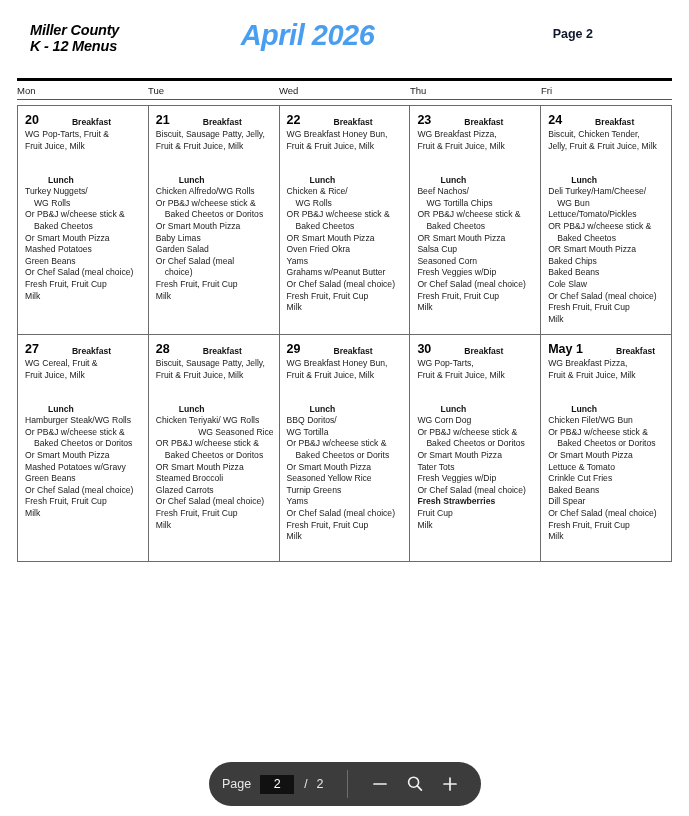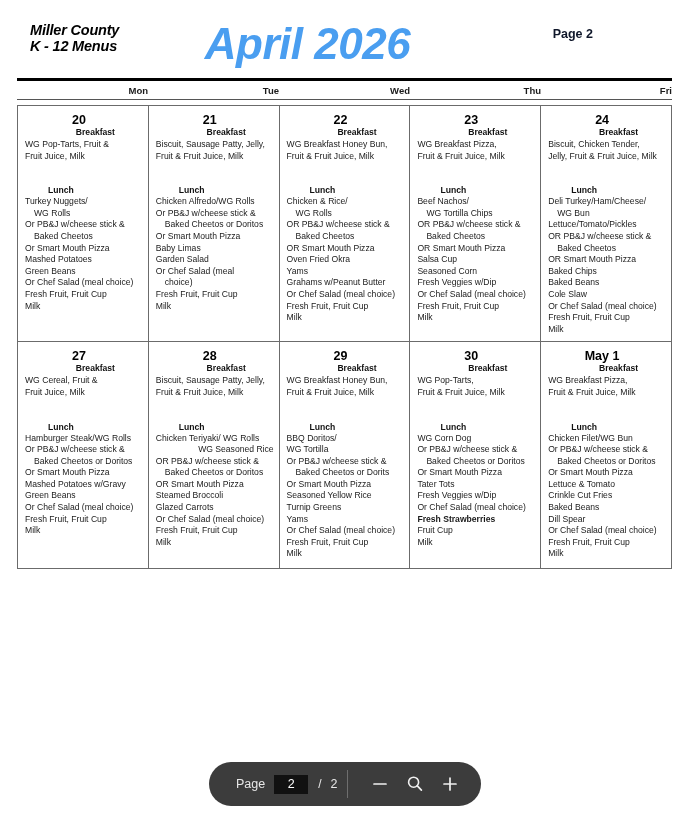--- a/index.html
+++ b/index.html
@@ -44,21 +44,21 @@
     color: #000000;
     white-space: nowrap;
   }
   #brand-logo .brand-line { display: block; }
   #doc-title {
     position: absolute;
     left: 0;
     right: 0;
     top: 19px;
     text-align: center;
-    font-size: 44px;
+    font-size: 29px;
     font-weight: bold;
     font-style: italic;
     letter-spacing: -0.5px;
     color: #4a9ef0;
   }
   #page-label {
     position: absolute;
     right: 22px;
     top: 27px;
     font-size: 12.5px;
@@ -75,23 +75,23 @@
   }
   #weekday-head {
     border-top: 3.5px solid #000000;
     border-bottom: 1.3px solid #555555;
     display: flex;
     height: 18px;
     align-items: center;
   }
   #weekday-head .weekday {
     flex: 1 1 0;
-    text-align: right;
+    text-align: left;
     font-size: 9.5px;
-    font-weight: bold;
+    font-weight: normal;
     color: #1a1a1a;
   }
 
   #calendar-grid {
     margin-top: 5px;
     border: 1.2px solid #6b6b6b;
     border-right: none;
     border-bottom: none;
   }
   .cal-row {
@@ -103,23 +103,22 @@
     box-sizing: border-box;
     border-right: 1.2px solid #6b6b6b;
     border-bottom: 1.2px solid #6b6b6b;
     padding: 7px 5px 6px 7px;
     min-height: 229px;
   }
   .cal-row.row-2 .cal-cell { min-height: 227px; }
 
   .cell-head {
     display: flex;
-    align-items: center;
+    align-items: flex-end;
     margin-bottom: 2px;
-    flex-direction: column;
   }
   .day-num {
     font-size: 12.5px;
     font-weight: bold;
     color: #000000;
     margin-right: 10px;
     white-space: nowrap;
   }
   .meal-label {
     font-size: 8.6px;
@@ -151,21 +150,21 @@
     width: 272px;
     height: 44px;
     background: #3c3c3c;
     border-radius: 22px;
     display: flex;
     align-items: center;
   }
   #page-control {
     display: flex;
     align-items: center;
-    padding-left: 27px;
+    padding-left: 13px;
     width: 136px;
     box-sizing: border-box;
   }
   #page-control .pc-label {
     color: #e8e8e8;
     font-size: 12.5px;
     margin-right: 9px;
   }
   #page-input {
     background: #111111;

